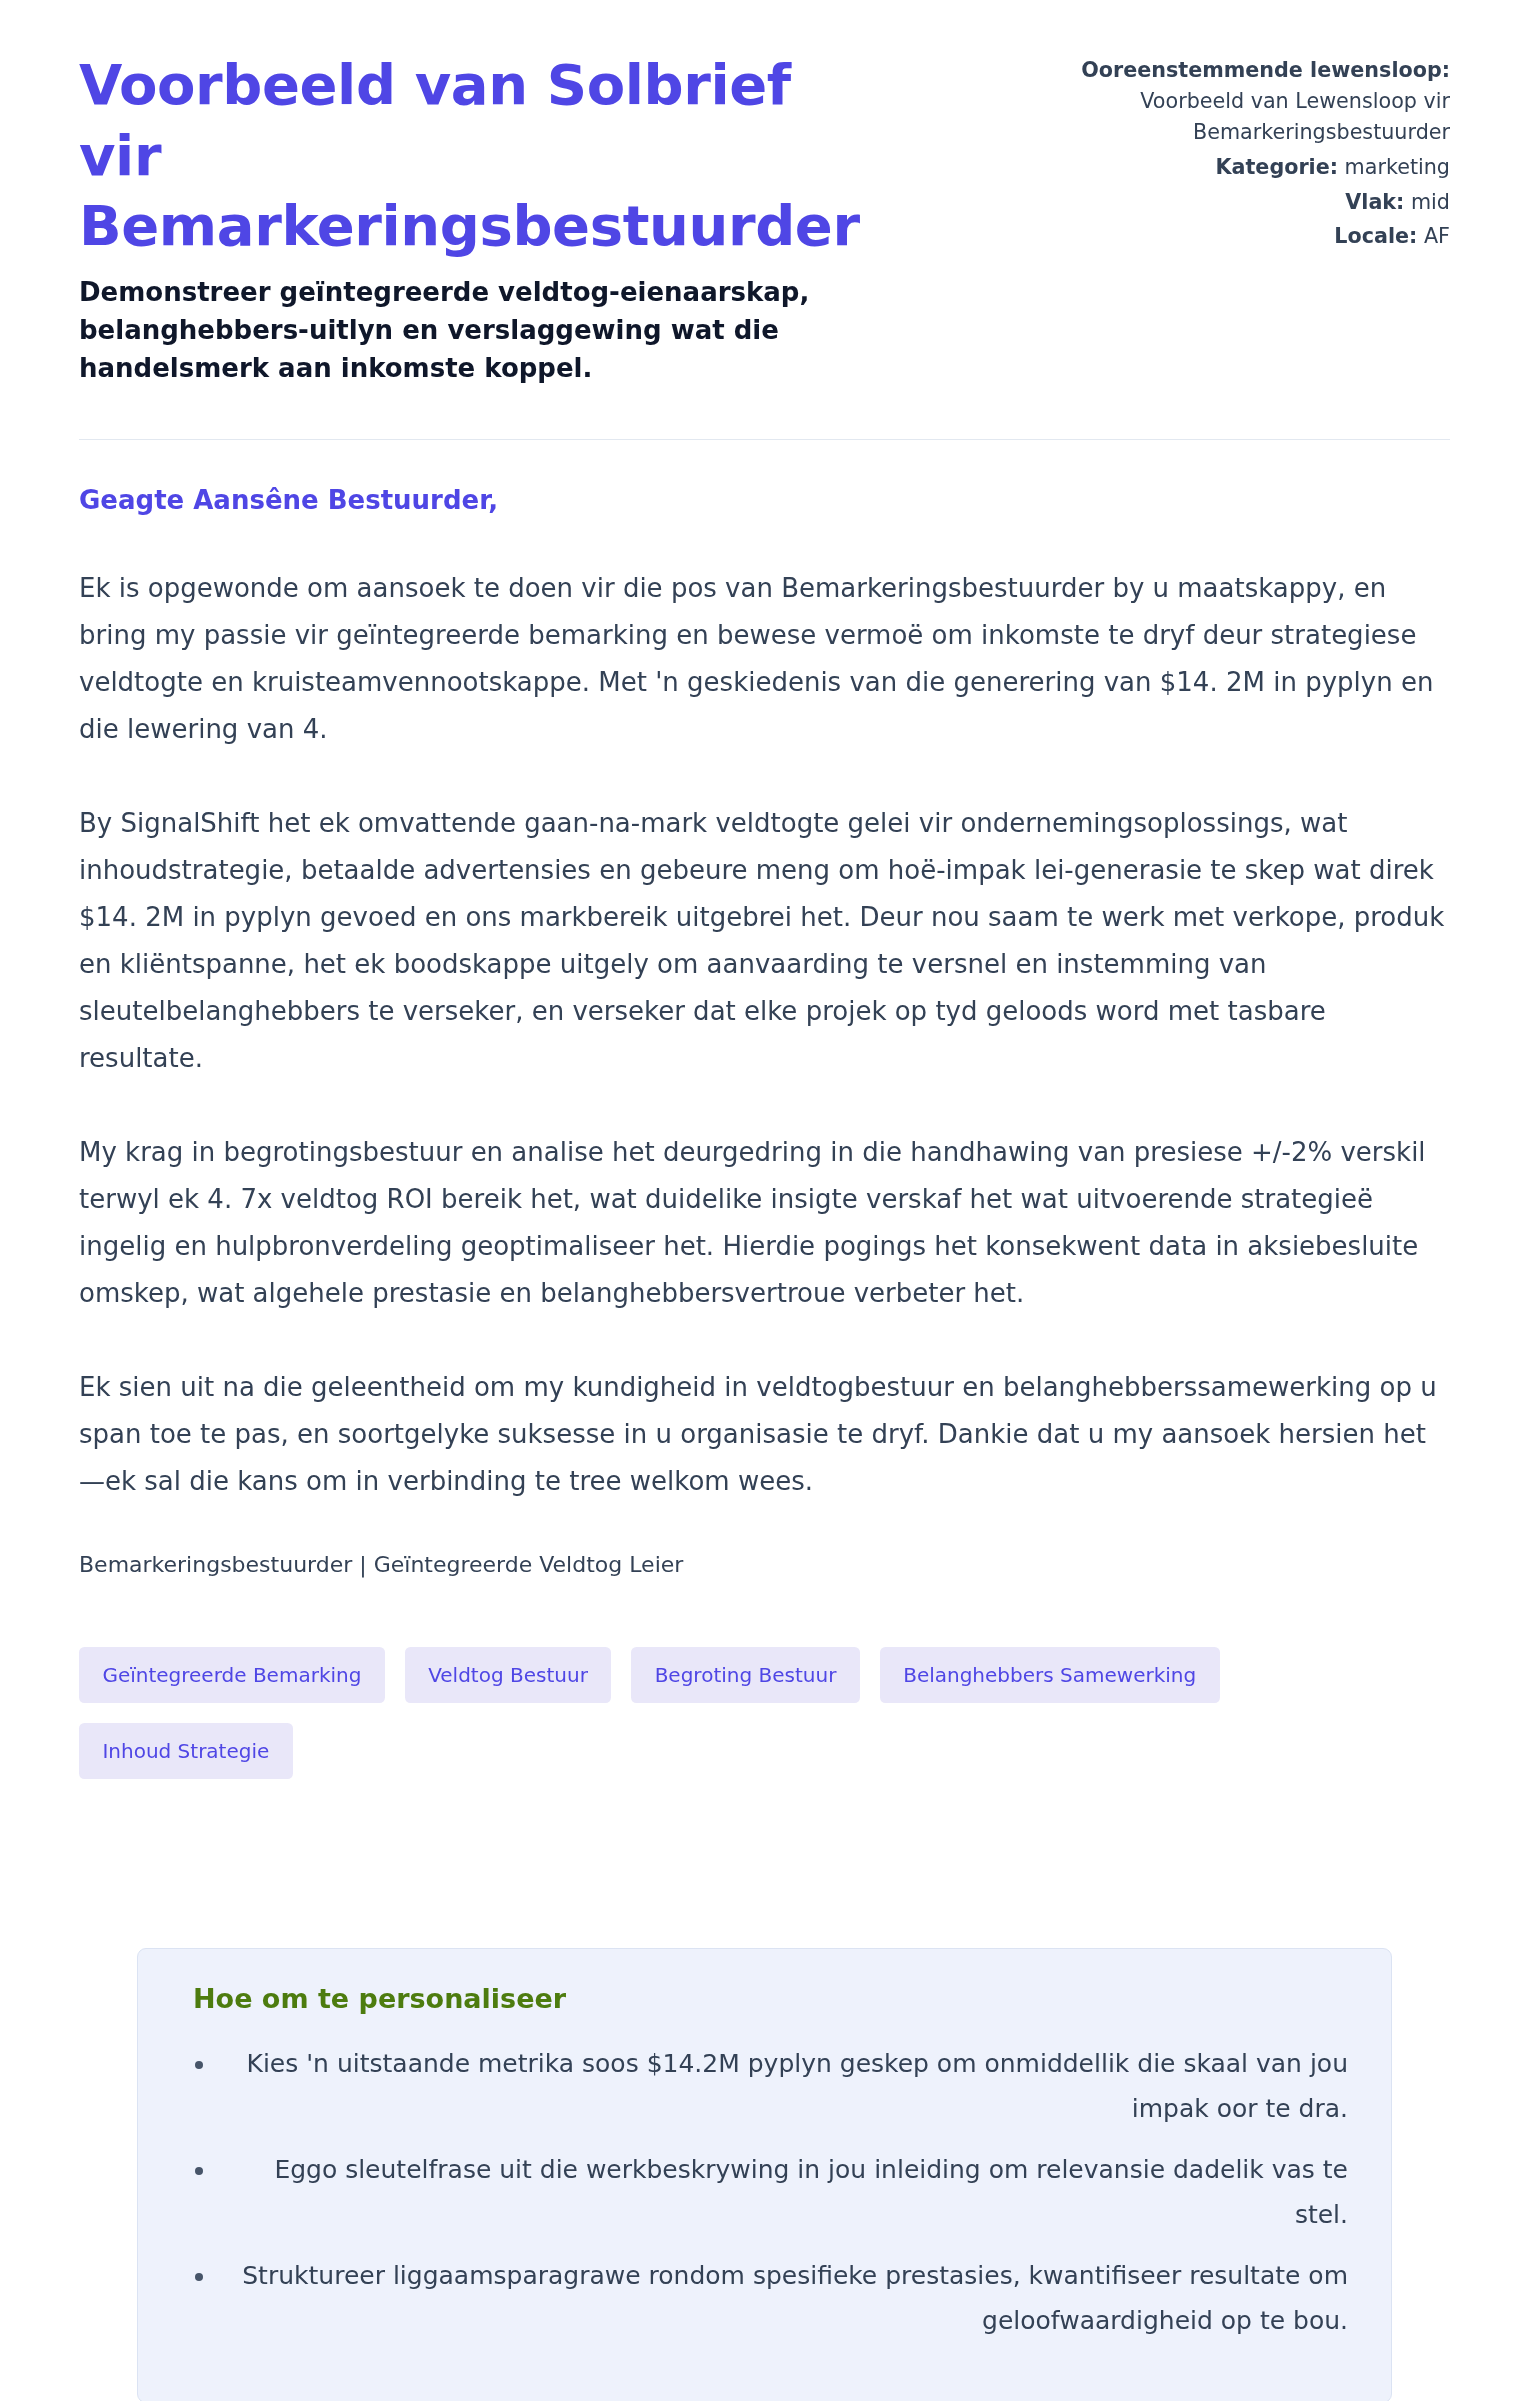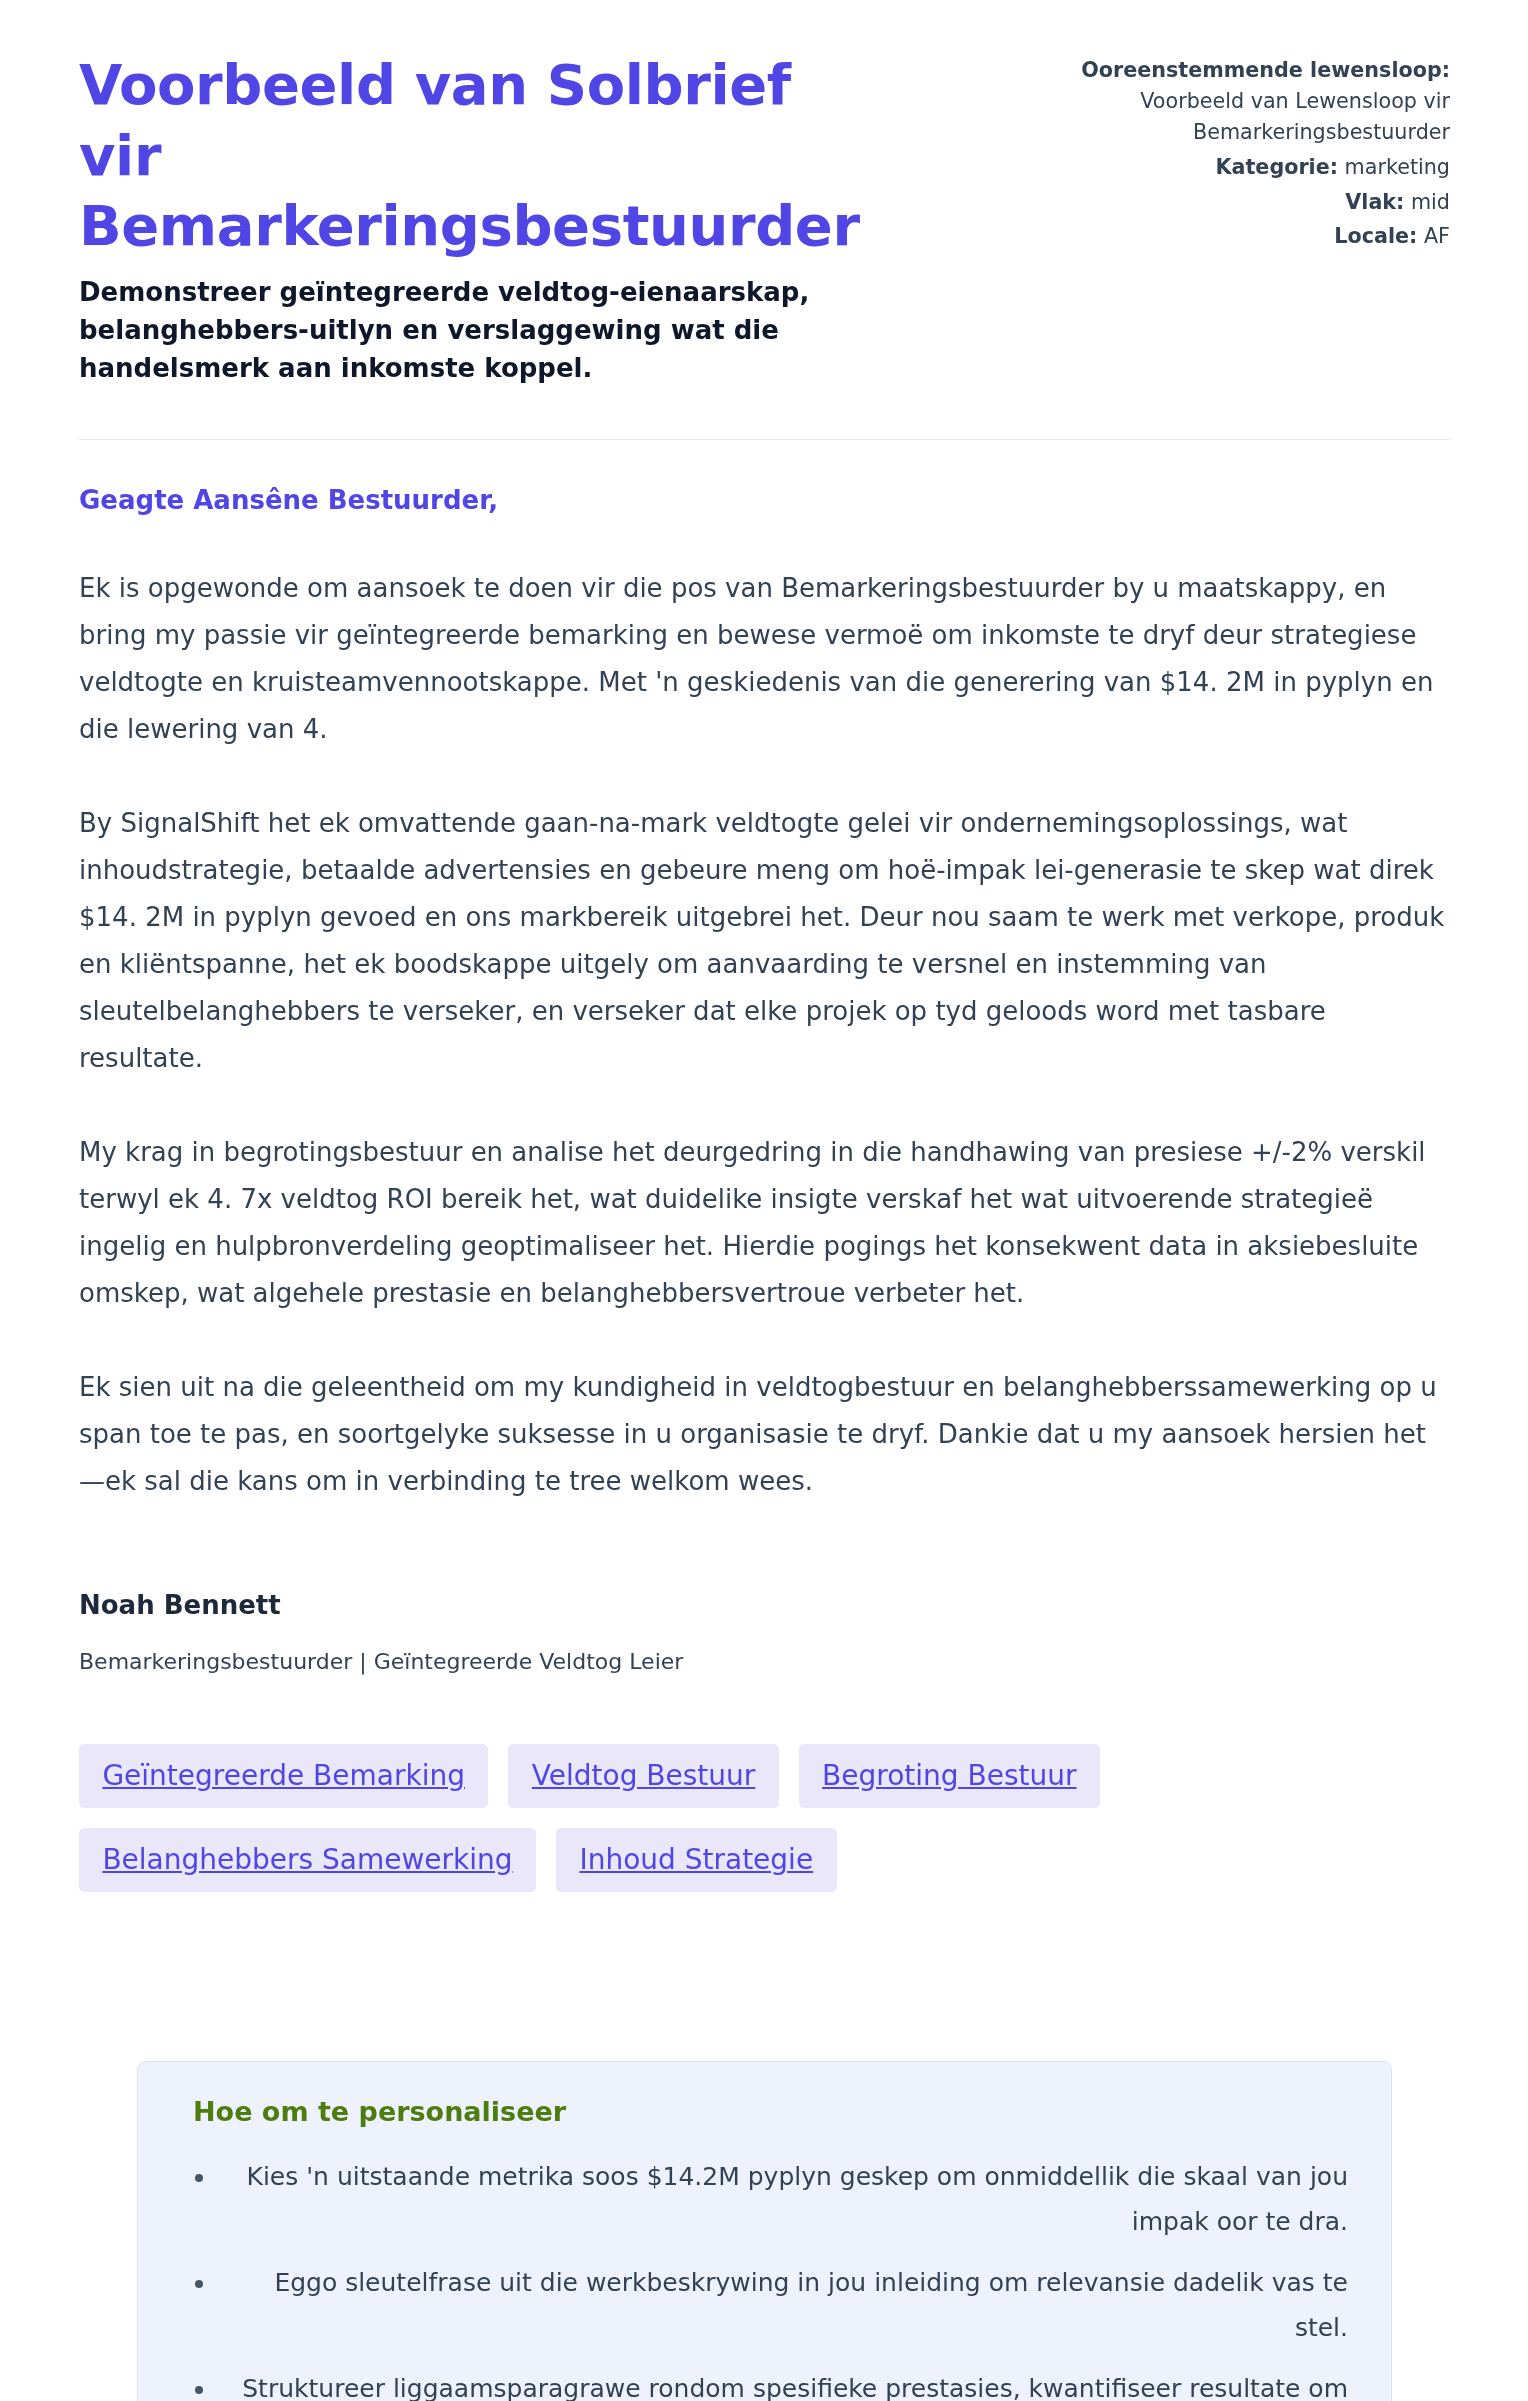--- a/index.html
+++ b/index.html
@@ -83,26 +83,25 @@
     margin-top: 70px;
     display: flex;
     flex-wrap: wrap;
     gap: 20px 20px;
     max-width: 1223px;
   }
   .chip {
     display: inline-block;
     background: #e9e7f9;
     color: #4f46e5;
-    font-size: 28px;
+    font-size: 20px;
     line-height: 1;
     padding: 18px 23.4px;
     border-radius: 5.4px;
     white-space: nowrap;
-    text-decoration: underline;
   }
 
   
   .personalize {
     margin: 169px 58px 0 58px;
     background: #eef2fc;
     border: 0.9px solid #dbe3f3;
     border-radius: 9px;
     padding: 34px 43px 43px 43px;
   }
@@ -153,21 +152,20 @@
   </header>
 
   <hr class="divider">
 
   <section class="letter">
     <p class="greeting">Geagte Aansêne Bestuurder,</p>
     <p class="para">Ek is opgewonde om aansoek te doen vir die pos van Bemarkeringsbestuurder by u maatskappy, en bring my passie vir geïntegreerde bemarking en bewese vermoë om inkomste te dryf deur strategiese veldtogte en kruisteamvennootskappe. Met 'n geskiedenis van die generering van $14. 2M in pyplyn en die lewering van 4.</p>
     <p class="para">By SignalShift het ek omvattende gaan-na-mark veldtogte gelei vir ondernemingsoplossings, wat inhoudstrategie, betaalde advertensies en gebeure meng om hoë-impak lei-generasie te skep wat direk $14. 2M in pyplyn gevoed en ons markbereik uitgebrei het. Deur nou saam te werk met verkope, produk en kliëntspanne, het ek boodskappe uitgely om aanvaarding te versnel en instemming van sleutelbelanghebbers te verseker, en verseker dat elke projek op tyd geloods word met tasbare resultate.</p>
     <p class="para">My krag in begrotingsbestuur en analise het deurgedring in die handhawing van presiese +/-2% verskil terwyl ek 4. 7x veldtog ROI bereik het, wat duidelike insigte verskaf het wat uitvoerende strategieë ingelig en hulpbronverdeling geoptimaliseer het. Hierdie pogings het konsekwent data in aksiebesluite omskep, wat algehele prestasie en belanghebbersvertroue verbeter het.</p>
     <p class="para">Ek sien uit na die geleentheid om my kundigheid in veldtogbestuur en belanghebberssamewerking op u span toe te pas, en soortgelyke suksesse in u organisasie te dryf. Dankie dat u my aansoek hersien het—ek sal die kans om in verbinding te tree welkom wees.</p>
-    <p class="sig-name">Noah Bennett</p>
     <p class="sig-title">Bemarkeringsbestuurder | Geïntegreerde Veldtog Leier</p>
   </section>
 
   <section class="tags">
     <span class="chip">Geïntegreerde Bemarking</span>
     <span class="chip">Veldtog Bestuur</span>
     <span class="chip">Begroting Bestuur</span>
     <span class="chip">Belanghebbers Samewerking</span>
     <span class="chip">Inhoud Strategie</span>
   </section>

